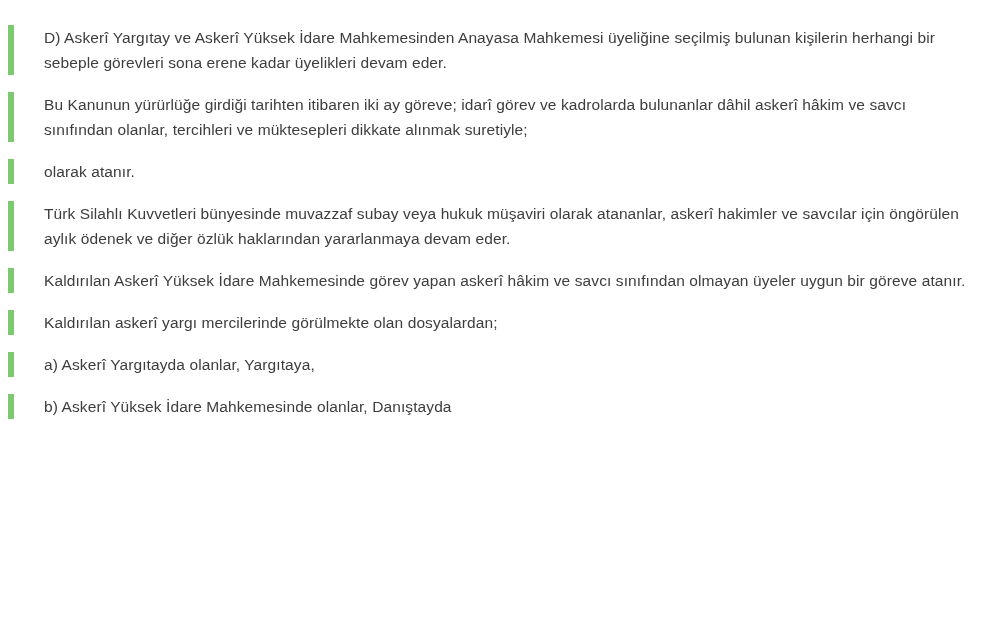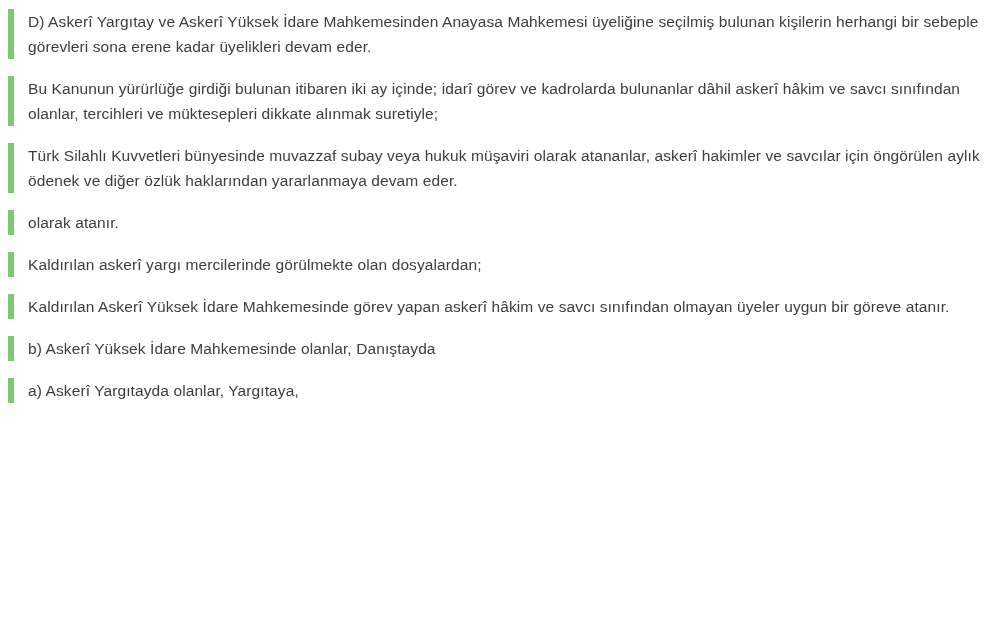--- a/index.html
+++ b/index.html
@@ -24,57 +24,57 @@
   }
   .doc {
     padding: 9px 8px 0 8px;
   }
   .para {
     margin: 0 0 17px 0;
     border-left: 6px solid var(--accent);
     padding: 0 0 0 14px;
   }
   .para-text {
-    margin: 0;
+    margin: 16px;
     max-width: 952px;
     letter-spacing: 0.1px;
   }
 </style>
 </head>
 <body>
 
 <main class="doc" id="doc">
   <blockquote class="para">
     <p class="para-text">D) Askerî Yargıtay ve Askerî Yüksek İdare Mahkemesinden Anayasa Mahkemesi üyeliğine seçilmiş bulunan kişilerin herhangi bir sebeple görevleri sona erene kadar üyelikleri devam eder.</p>
   </blockquote>
 
 
   <blockquote class="para">
-    <p class="para-text">Bu Kanunun yürürlüğe girdiği bulunan itibaren iki ay içinde; idarî görev ve kadrolarda bulunanlar dâhil askerî hâkim ve savcı sınıfından olanlar, tercihleri ve müktesepleri dikkate alınmak suretiyle;</p>
+    <p class="para-text">Bu Kanunun yürürlüğe girdiği tarihten itibaren iki ay göreve; idarî görev ve kadrolarda bulunanlar dâhil askerî hâkim ve savcı sınıfından olanlar, tercihleri ve müktesepleri dikkate alınmak suretiyle;</p>
   </blockquote>
 
 
+
+  <blockquote class="para">
+    <p class="para-text">olarak atanır.</p>
+  </blockquote>
 
   <blockquote class="para">
     <p class="para-text">Türk Silahlı Kuvvetleri bünyesinde muvazzaf subay veya hukuk müşaviri olarak atananlar, askerî hakimler ve savcılar için öngörülen aylık ödenek ve diğer özlük haklarından yararlanmaya devam eder.</p>
   </blockquote>
 
   <blockquote class="para">
-    <p class="para-text">olarak atanır.</p>
+    <p class="para-text">Kaldırılan Askerî Yüksek İdare Mahkemesinde görev yapan askerî hâkim ve savcı sınıfından olmayan üyeler uygun bir göreve atanır.</p>
   </blockquote>
 
   <blockquote class="para">
     <p class="para-text">Kaldırılan askerî yargı mercilerinde görülmekte olan dosyalardan;</p>
   </blockquote>
 
   <blockquote class="para">
-    <p class="para-text">Kaldırılan Askerî Yüksek İdare Mahkemesinde görev yapan askerî hâkim ve savcı sınıfından olmayan üyeler uygun bir göreve atanır.</p>
+    <p class="para-text">a) Askerî Yargıtayda olanlar, Yargıtaya,</p>
   </blockquote>
 
   <blockquote class="para">
     <p class="para-text">b) Askerî Yüksek İdare Mahkemesinde olanlar, Danıştayda</p>
   </blockquote>
 
-  <blockquote class="para">
-    <p class="para-text">a) Askerî Yargıtayda olanlar, Yargıtaya,</p>
-  </blockquote>
-
 </main>
 
 </body></html>

